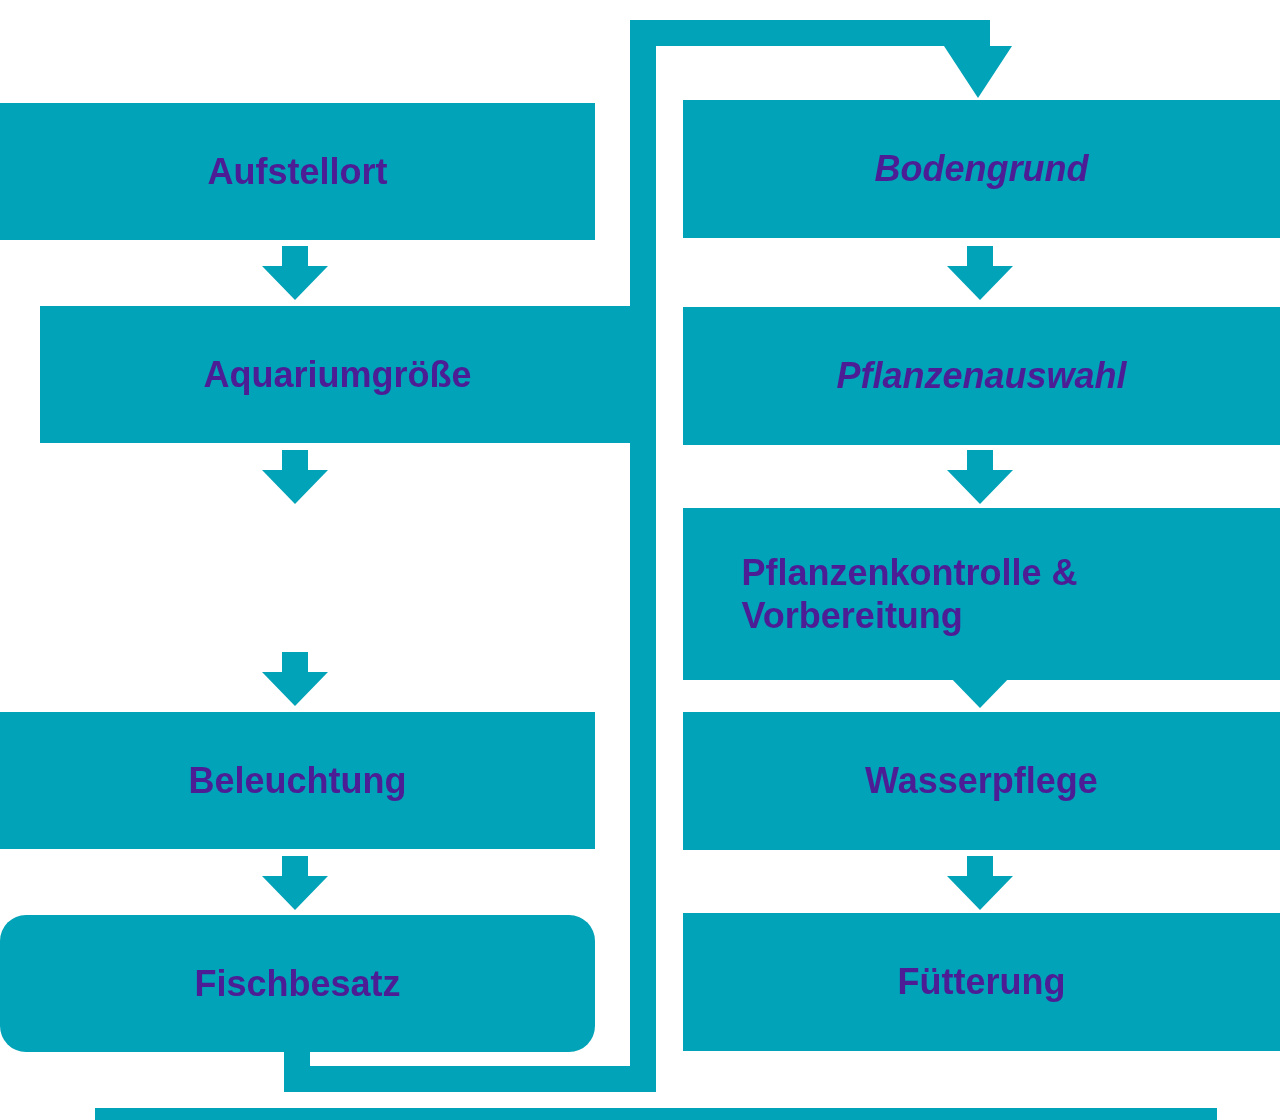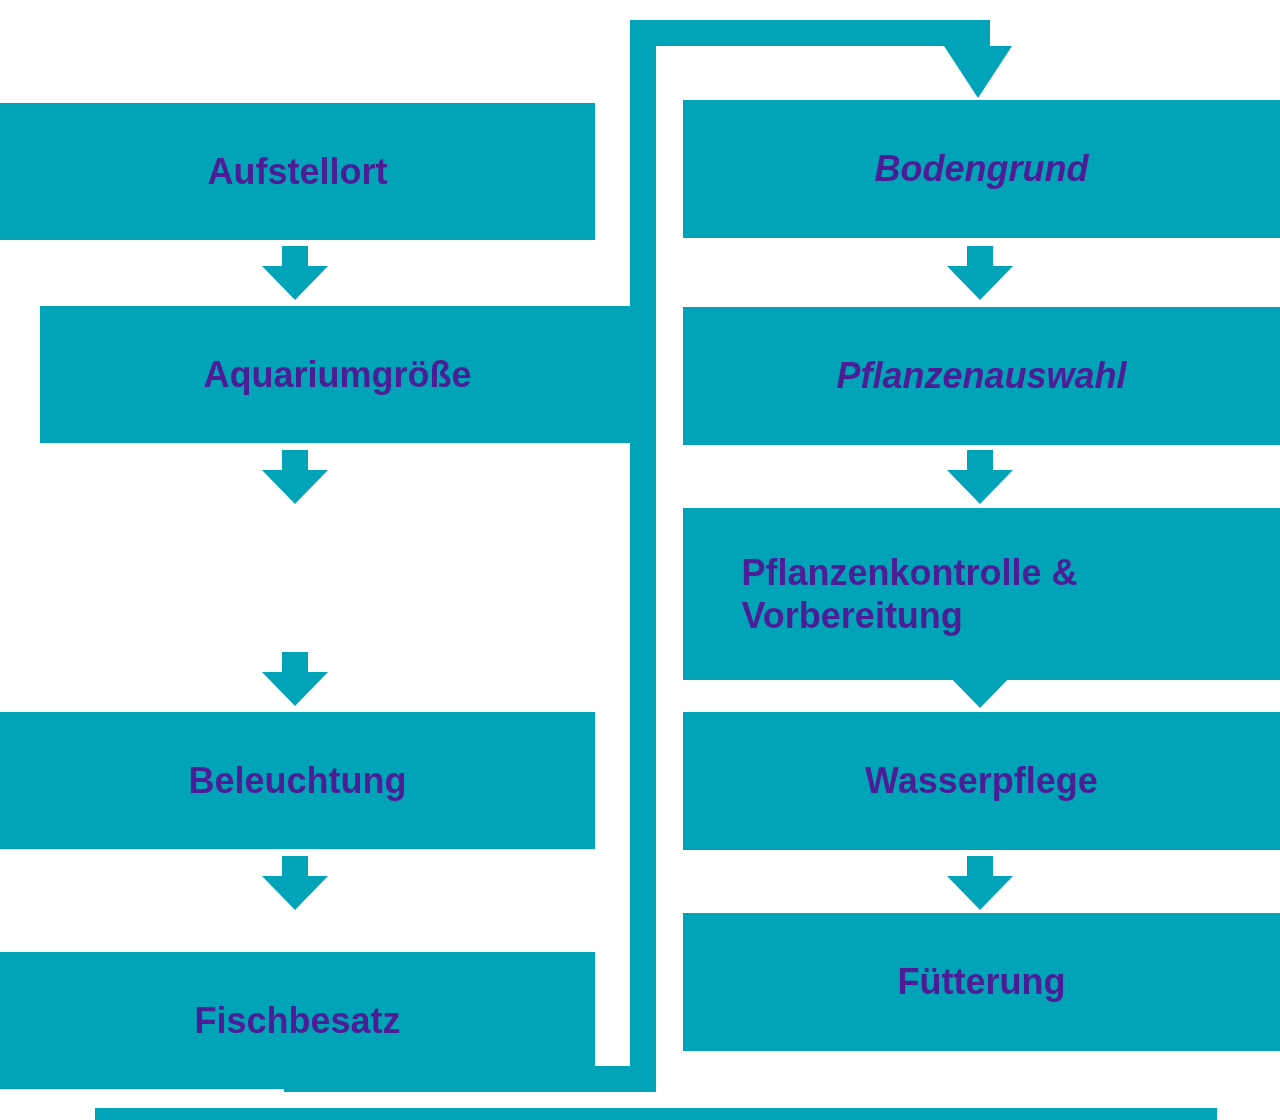--- a/index.html
+++ b/index.html
@@ -62,21 +62,21 @@
 
   <div class="box col-left" style="top:103px;">
     <span>Aufstellort</span>
   </div>
   <div class="box col-left" style="top:306px;margin-left:40px;">
     <span>Aquariumgröße</span>
   </div>
   <div class="box col-left" style="top:712px;">
     <span>Beleuchtung</span>
   </div>
-  <div class="box col-left" style="top:952px;">
+  <div class="box col-left" style="top:915px;border-radius:26px;">
     <span>Fischbesatz</span>
   </div>
 
   <div class="box col-right" style="top:100px;font-style:italic;">
     <span>Bodengrund</span>
   </div>
   <div class="box col-right" style="top:307px;font-style:italic;">
     <span>Pflanzenauswahl</span>
   </div>
   <div class="box col-right two-line" style="top:508px; height:172px;">

